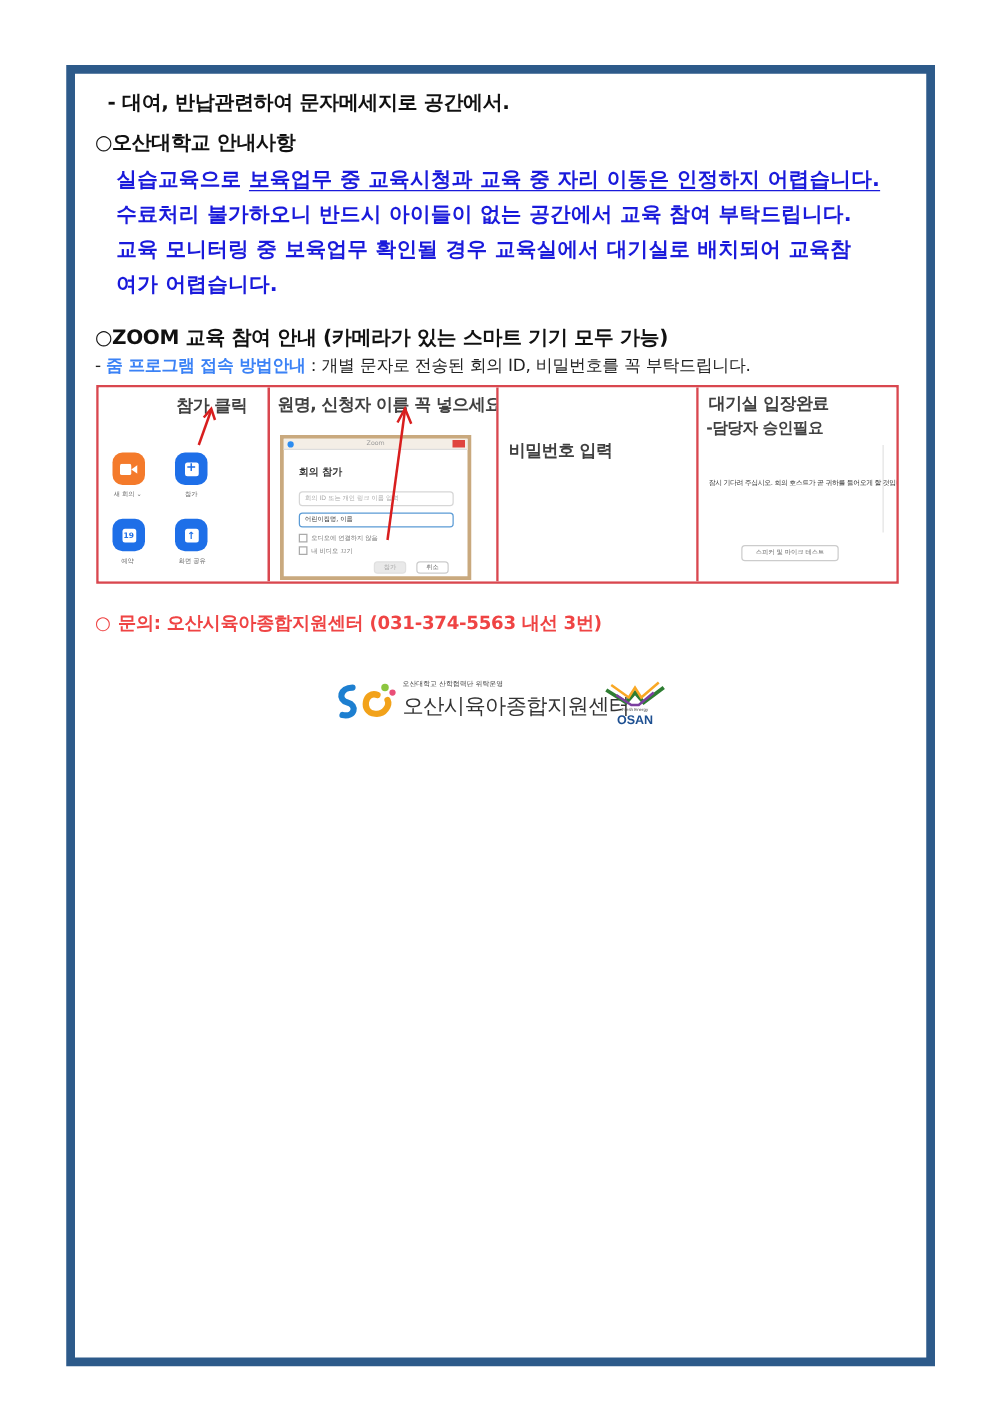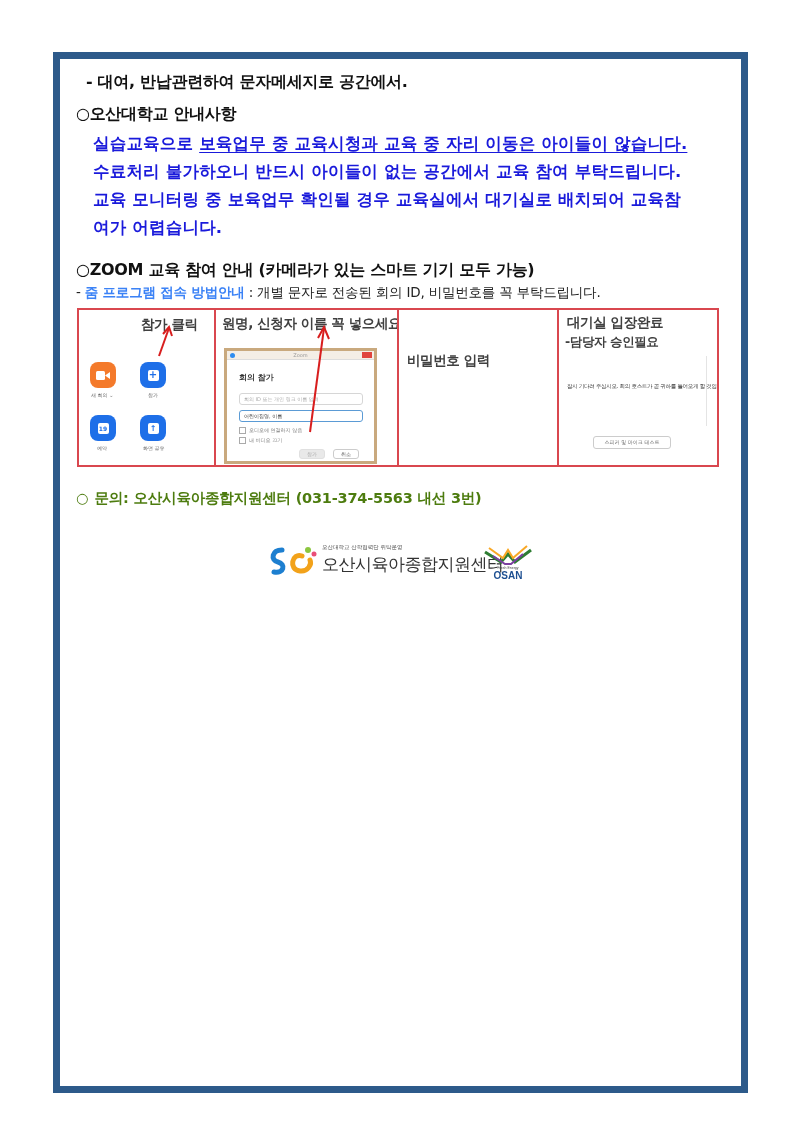--- a/index.html
+++ b/index.html
@@ -45,39 +45,39 @@
   .dlg-title { position: absolute; font-size: 8px; font-weight: 700; color: #333; }
   .dlg-input { position: absolute; height: 12px; border: 1px solid #d6d6d6; border-radius: 3px; font-size: 5px; color: #aaa; padding-left: 4px; line-height: 10px; white-space: nowrap; overflow:hidden; }
   .dlg-input.focus { border-color: #5b9bd5; color: #333; }
   .dlg-btn { position: absolute; height: 10px; border: 1px solid #ccc; border-radius: 3px; font-size: 5px; color: #666; text-align: center; line-height: 8px; background:#fff; }
   .dlg-btn.grey { background: #e9e9e9; color:#aaa; border-color:#e0e0e0; }
   .chk { position: absolute; font-size: 5px; color: #777; white-space: nowrap; }
   .chk::before { content: ""; display: inline-block; width: 5px; height: 5px; border: 1px solid #aaa; margin-right: 3px; vertical-align: middle; }
 
   .arrow { position: absolute; }
 
-  .contact { left: 76px; top: 489px; font-size: 14.5px; font-weight: 600; letter-spacing: -0.2px; color: #4d7c0f; }
+  .contact { left: 76px; top: 489px; font-size: 14.5px; font-weight: 600; letter-spacing: -0.2px; color: #ef4444; }
   .contact .circ { font-weight: 400; margin-right: 6px; }
 
   .logo { position: absolute; left: 268px; top: 540px; width: 265px; height: 44px; text-align: right; }
   .logo .mark { position: absolute; left: 0; top: 4px; width: 52px; height: 32px; }
   .logo .small { position: absolute; left: 54px; top: 4px; font-size: 5.5px; color: #444; white-space: nowrap; }
   .logo .name { position: absolute; left: 54px; top: 13px; font-size: 17px; color: #333; white-space: nowrap; letter-spacing: -0.5px; }
   .logo .osan { position: absolute; right: 0; top: 2px; width: 50px; height: 40px; }
 </style>
 </head>
 <body>
 
 <div class="frame"></div>
 
 <div class="abs line1">- 대여, 반납관련하여 문자메세지로 공간에서.</div>
 
 <div class="abs sec-title sec1"><span>○</span><span>오산대학교 안내사항</span></div>
 
-<div class="abs blue b1"><span>실습교육으로 </span><span class="ul">보육업무 중 교육시청과 교육 중 자리 이동은 아이들이 않습니다.</span></div>
+<div class="abs blue b1"><span>실습교육으로 </span><span class="ul">보육업무 중 교육시청과 교육 중 자리 이동은 인정하지 어렵습니다.</span></div>
 <div class="abs blue b2">수료처리 불가하오니 반드시 아이들이 없는 공간에서 교육 참여 부탁드립니다.</div>
 <div class="abs blue b3">교육 모니터링 중 보육업무 확인될 경우 교육실에서 대기실로 배치되어 교육참</div>
 <div class="abs blue b4">여가 어렵습니다.</div>
 
 <div class="abs sec-title sec2"><span>○</span><span>ZOOM 교육 참여 안내 (카메라가 있는 스마트 기기 모두 가능)</span></div>
 
 <div class="abs guide"><span>- </span><span class="green">줌 프로그램 접속 방법안내</span><span> : 개별 문자로 전송된 회의 ID, 비밀번호를 꼭 부탁드립니다.</span></div>
 
 <div class="strip">
 

